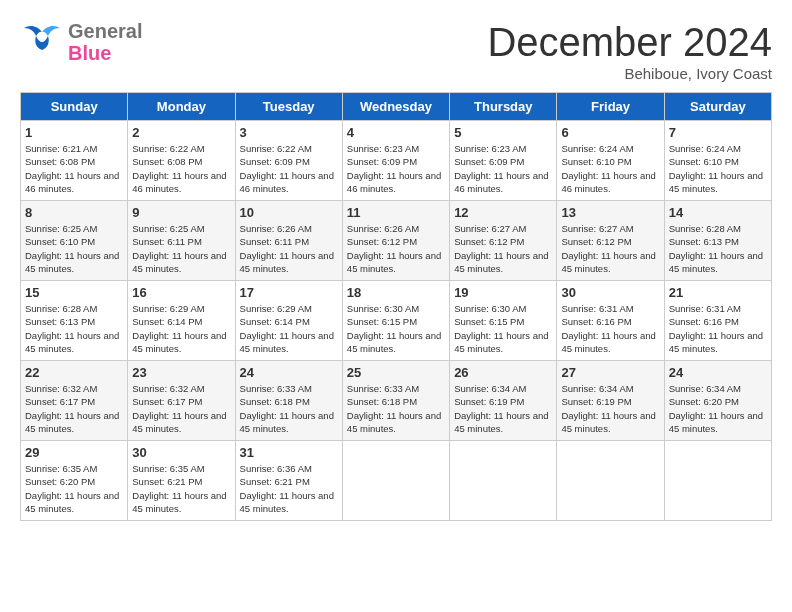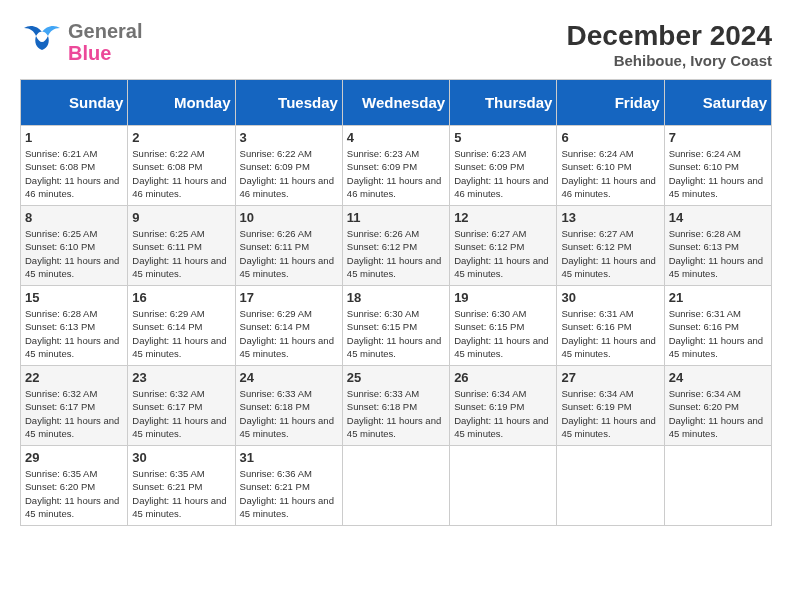--- a/index.html
+++ b/index.html
@@ -23,41 +23,40 @@
     }
     .logo-row {
       display: flex;
       align-items: center;
       gap: 4px;
     }
     .title-area {
       text-align: right;
     }
     .month-year {
-      font-size: 28px;
-      font-weight: bold;
+      font-size: 40px;
+      font-weight: normal;
       color: #333;
     }
     .location {
       font-size: 15px;
       color: #555;
-      font-weight: bold;
     }
     table {
       width: 100%;
       border-collapse: collapse;
       table-layout: fixed;
     }
     th {
       background-color: #1565c0;
       color: #fff;
-      font-size: 15px;
+      font-size: 13px;
       font-weight: bold;
-      padding: 14px 4px;
-      text-align: right;
+      padding: 6px 4px;
+      text-align: center;
       border: 1px solid #ccc;
     }
     td {
       border: 1px solid #ccc;
       vertical-align: top;
       padding: 4px 4px 4px 4px;
       font-size: 10px;
       color: #333;
       height: 80px;
       background: #fff;

